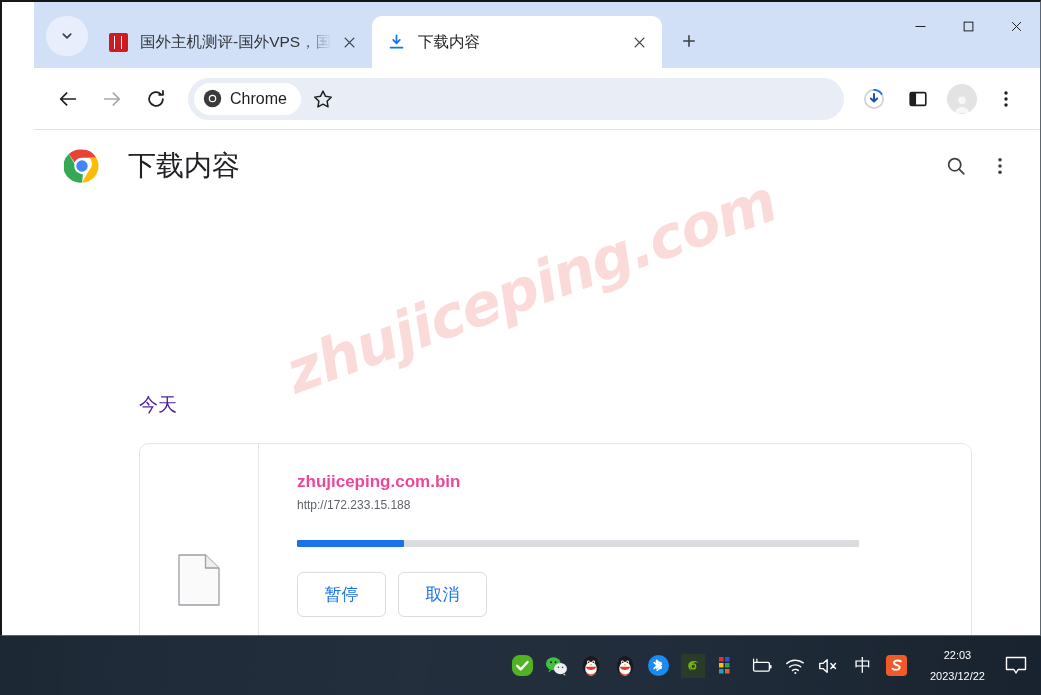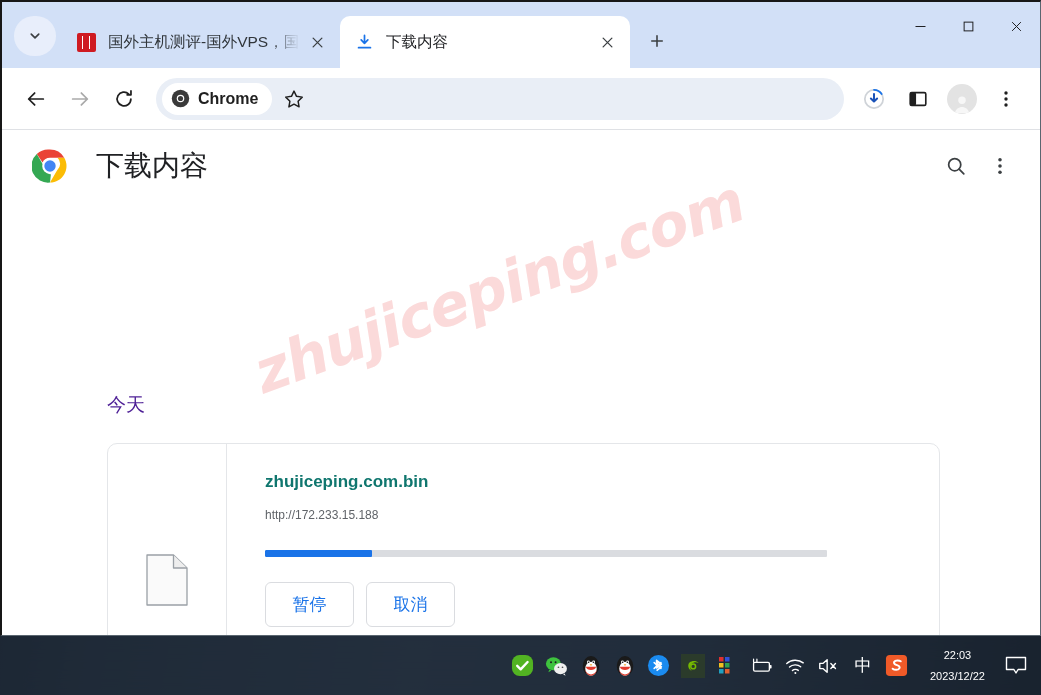--- a/index.html
+++ b/index.html
@@ -20,20 +20,21 @@
   #browser {
     position: absolute; left: 0; top: 0;
     width: 1041px; height: 636px;
     background: #ffffff;
     border: 1px solid #8a9099;
     border-top: 2px solid #171717;
     border-left: 2px solid #171717;
     border-right: 1px solid #5a6670;
     border-bottom: 1px solid #5a6670;
     overflow: hidden;
+    padding-left: 32px;
   }
 
   
   #tabstrip {
     height: 66px;
     background: #d2e0f7;
     display: flex;
     align-items: flex-end;
     padding-left: 6px;
     position: relative;
@@ -155,21 +156,20 @@
     min-width: 0;
   }
   .chrome-chip {
     height: 32px;
     background: #ffffff;
     border-radius: 16px;
     display:flex; align-items:center;
     padding: 0 14px 0 9px;
     gap: 8px;
     flex: 0 0 auto;
-    font-weight: bold;
   }
   .chrome-chip .chiplabel { font-size: 16px; color: #1f1f1f; }
   .chrome-logo-sm { width: 19px; height: 19px; flex:0 0 19px; }
   #urltext {
     font-size: 17px;
     color: #4a4f55;
     margin-left: 14px;
     white-space: nowrap;
     overflow: hidden;
     flex: 1;
@@ -256,23 +256,23 @@
     width: 119px;
     flex: 0 0 119px;
     border-right: 1px solid #e4e6e9;
     display:flex; align-items:center; justify-content:center;
   }
   .file-glyph { width: 42px; height: 52px; }
 
   #dl-body { flex: 1; padding: 28px 0 0 38px; position: relative; }
   #dl-name {
     font-size: 17px;
-    color: #0f766e;
+    color: #ec4899;
     font-weight: bold;
-    margin-bottom: 16px;
+    margin-bottom: 6px;
   }
   #dl-url {
     font-size: 12px;
     color: #5f6368;
     margin-bottom: 28px;
     cursor: pointer;
   }
   #dl-status {
     font-size: 16px;
     color: #5f6368;

